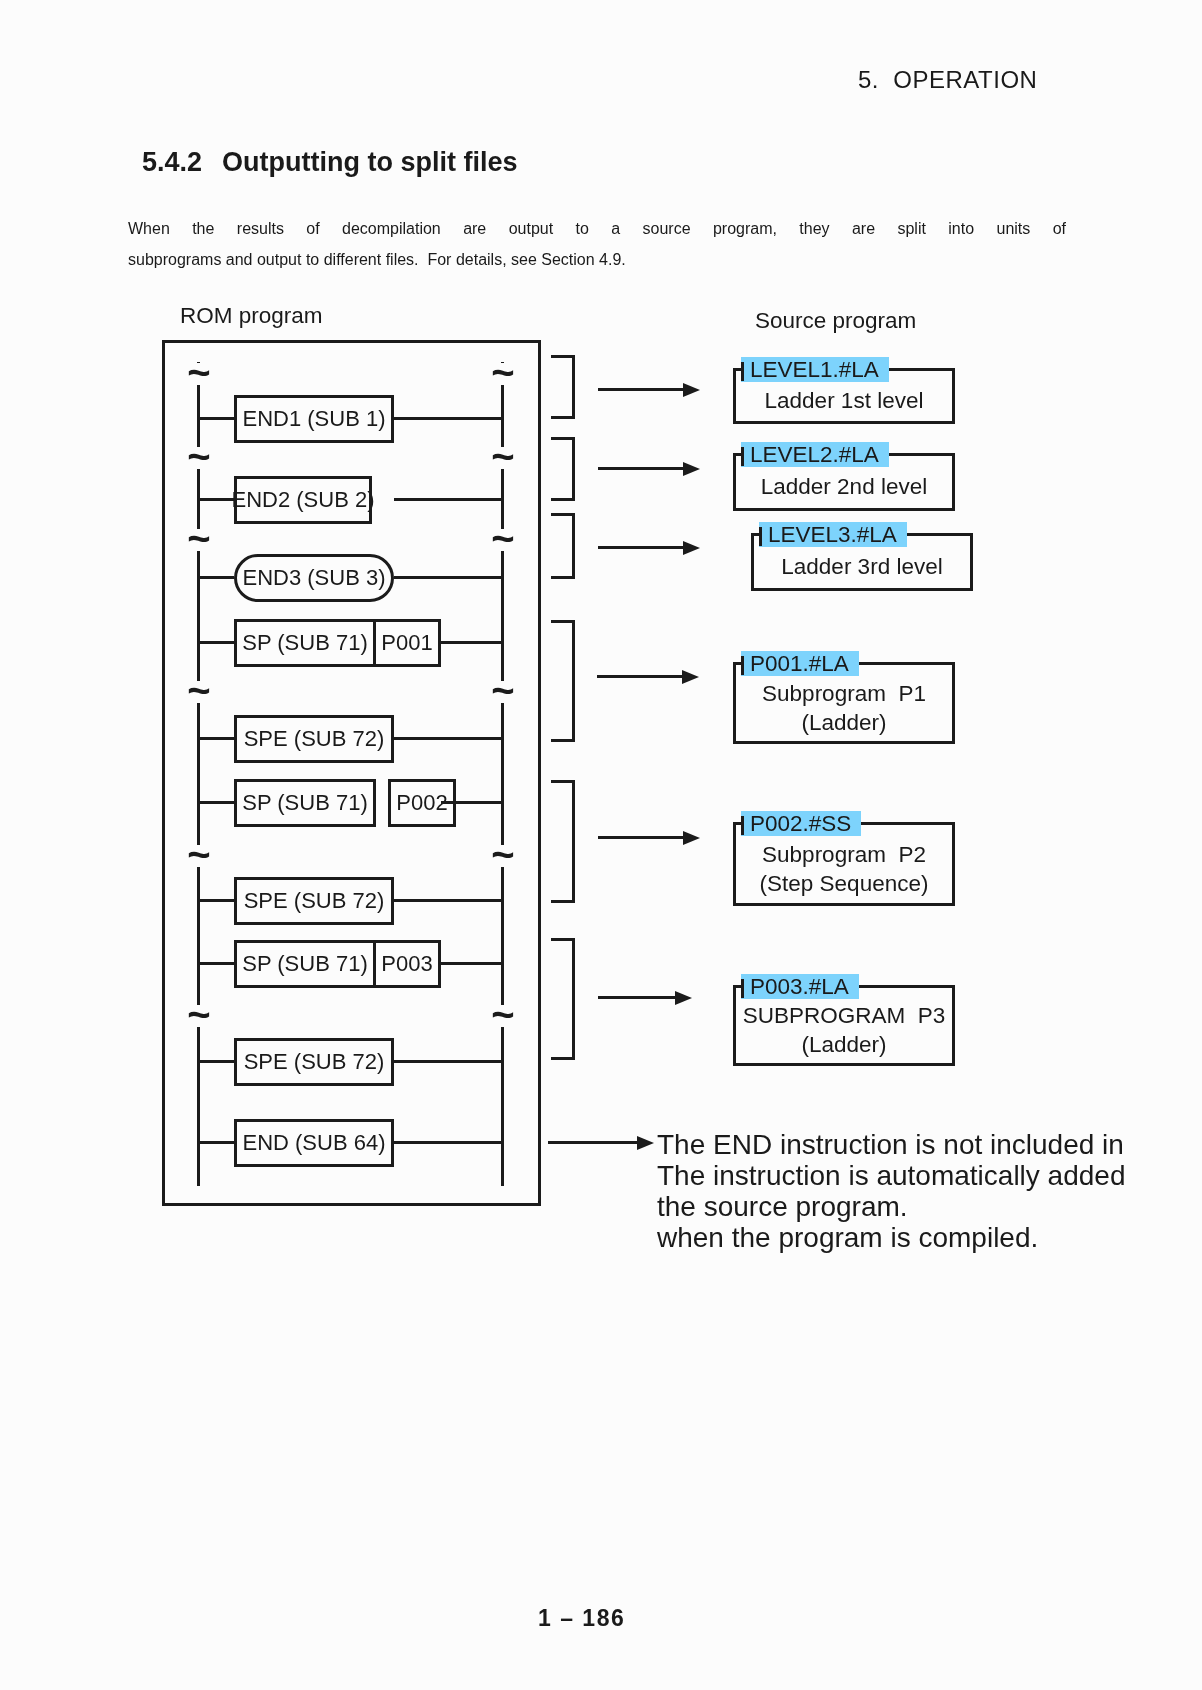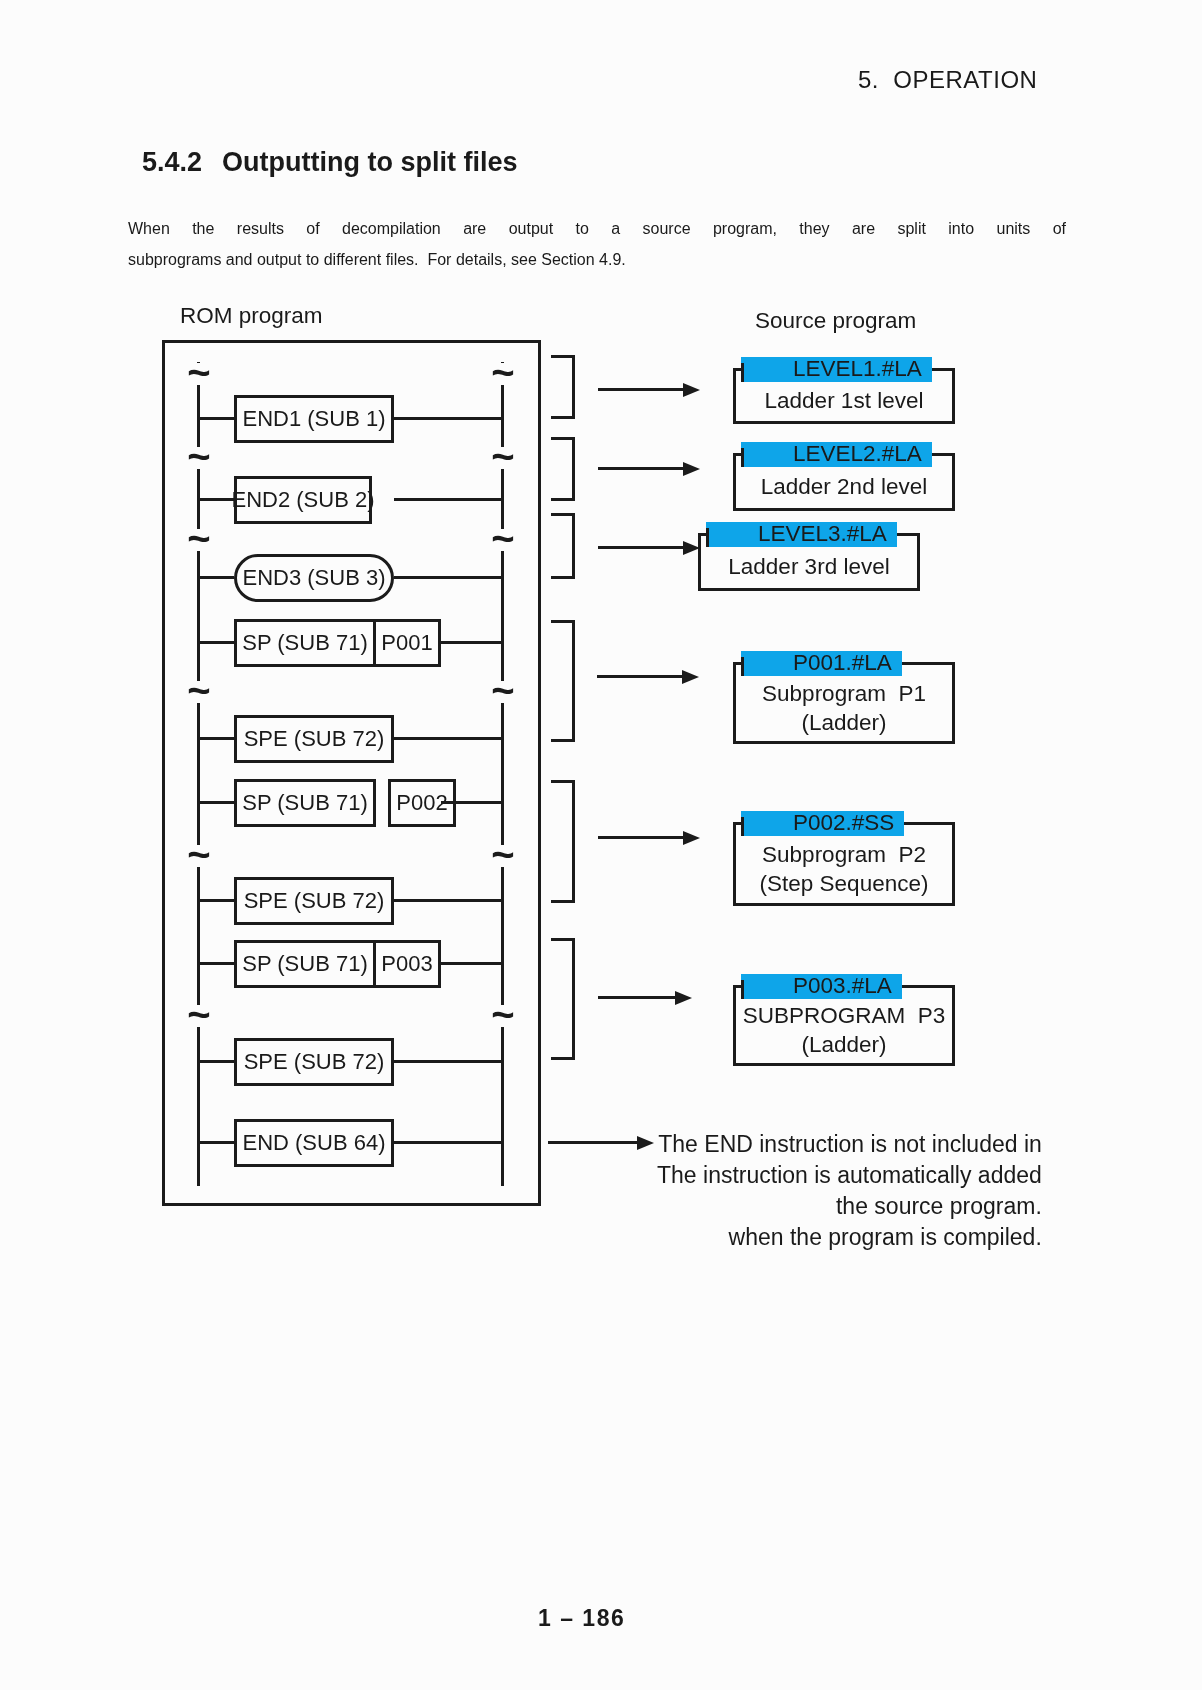--- a/index.html
+++ b/index.html
@@ -30,37 +30,37 @@
   }
   .tilde {
     position:absolute; width:28px; height:22px; background:#fcfcfc;
     font-size:40px; font-weight:bold; line-height:18px; text-align:center;
     overflow:visible; color:#1b1b1b;
   }
   .filebox { position:absolute; box-sizing:border-box; width:222px;
     border:3px solid #1b1b1b; background:#fcfcfc; }
   .filetag {
     position:absolute; top:-14px; left:5px; height:25px;
-    background:#0ea5e9; display:flex; align-items:flex-end;
-    padding:0 10px 0 0; font-size:22.5px; white-space:pre;gap:43px;
+    background:#7dd3fc; display:flex; align-items:center;
+    padding:0 10px 0 0; font-size:22.5px; white-space:pre;
   }
   .tag-tick { width:3px; height:19px; background:#1b1b1b; margin:4px 6px 0 0; }
   .filelines {
     width:100%; height:100%; box-sizing:border-box; padding-top:9px;
     display:flex; flex-direction:column; align-items:center; justify-content:center;
     font-size:22.5px; line-height:29px; white-space:pre; text-align:center;
   }
   .chapter { position:absolute; left:858px; top:66px; font-size:24px; white-space:pre; letter-spacing:0.5px; }
   .heading { position:absolute; left:142px; top:147px; font-size:27px; font-weight:bold; }
   .heading .num { margin-right:20px; }
   .intro { position:absolute; left:128px; top:213px; width:938px; font-size:16px; line-height:31px; }
   .intro .l1 { text-align:justify; text-align-last:justify; }
   .intro .l2 { white-space:pre; }
   .dlabel { position:absolute; font-size:22.5px; }
-  .note { position:absolute; left:657px; top:1129px; font-size:23px; line-height:31px;text-align:right; }
+  .note { position:absolute; left:657px; top:1129px; font-size:28px; line-height:31px; }
   .pageno { position:absolute; left:538px; top:1605px; font-size:23px; font-weight:600; letter-spacing:1.5px; white-space:pre; }
 </style>
 </head>
 <body>
 
 <div class="page">
 
   <div class="chapter">5.  OPERATION</div>
 
   <div class="heading">
@@ -159,21 +159,21 @@
     </div>
   </div>
 
   <div class="filebox" style="left:733px; top:453px; height:58px;">
     <div class="filetag"><span class="tag-tick"></span><span>LEVEL2.#LA</span></div>
     <div class="filelines">
       <div>Ladder 2nd level</div>
     </div>
   </div>
 
-  <div class="filebox" style="left:698px; top:533px; height:58px;">
+  <div class="filebox" style="left:751px; top:533px; height:58px;">
     <div class="filetag"><span class="tag-tick"></span><span>LEVEL3.#LA</span></div>
     <div class="filelines">
       <div>Ladder 3rd level</div>
     </div>
   </div>
 
   <div class="filebox" style="left:733px; top:662px; height:82px;">
     <div class="filetag"><span class="tag-tick"></span><span>P001.#LA</span></div>
     <div class="filelines">
       <div>Subprogram  P1</div>

